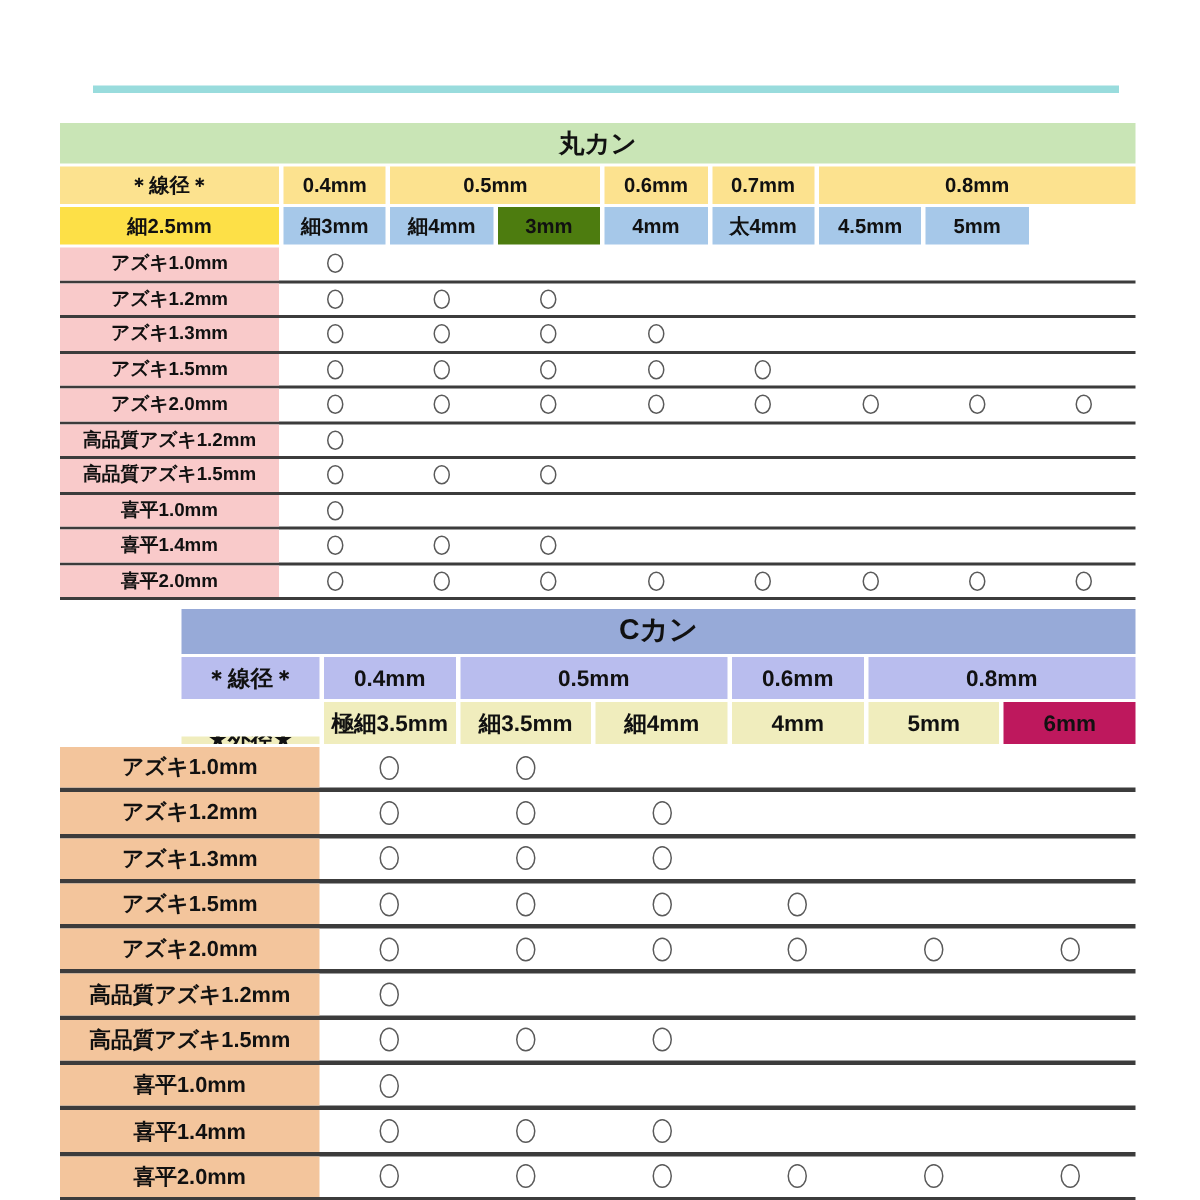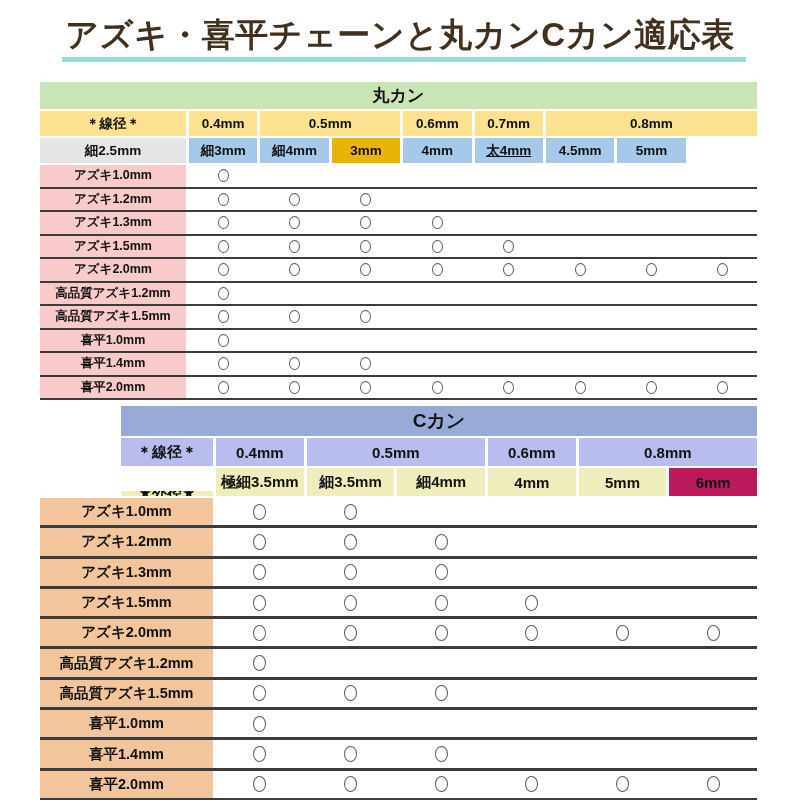--- a/index.html
+++ b/index.html
@@ -79,42 +79,39 @@
     border-radius: 50%;
     background: transparent;
   }
   .t1 .mark { width: 11px; height: 13px; border-width: 1.6px; }
   .t2 .mark { width: 13px; height: 16px; border-width: 1.8px; }
 </style>
 </head>
 <body>
 
 <div class="page">
-  <div class="title-wrap">
-    <div class="page-title" style="color: rgb(66, 48, 31);">アズキ・喜平チェーンと丸カンCカン適応表</div>
-  </div>
   <div class="title-underline" style="background: rgb(153, 220, 221);"></div>
 
   <div class="ctable t1" id="table-1">
       <div class="trow ttl" style="background: rgb(201, 229, 182);">丸カン</div>
       <div class="trow ghead">
         <div class="cell" style="background: rgb(252, 226, 143);">＊線径＊</div>
         <div class="cell" style="background: rgb(252, 226, 143); grid-column: span 1;">0.4mm</div>
         <div class="cell" style="background: rgb(252, 226, 143); grid-column: span 2;">0.5mm</div>
         <div class="cell" style="background: rgb(252, 226, 143); grid-column: span 1;">0.6mm</div>
         <div class="cell" style="background: rgb(252, 226, 143); grid-column: span 1;">0.7mm</div>
         <div class="cell" style="background: rgb(252, 226, 143); grid-column: span 3;">0.8mm</div>
       </div>
       <div class="trow ghead">
-        <div class="cell" style="background: #e5e5e5;">細2.5mm</div>
+        <div class="cell" style="background: #fde047;">細2.5mm</div>
         <div class="cell" style="background: rgb(166, 200, 233);">細3mm</div>
         <div class="cell" style="background: rgb(166, 200, 233);">細4mm</div>
-        <div class="cell" style="background: #eab308;">3mm</div>
+        <div class="cell" style="background: #4d7c0f;">3mm</div>
         <div class="cell" style="background: rgb(166, 200, 233);">4mm</div>
-        <div class="cell" style="background: rgb(166, 200, 233); text-decoration: underline;">太4mm</div>
+        <div class="cell" style="background: rgb(166, 200, 233);">太4mm</div>
         <div class="cell" style="background: rgb(166, 200, 233);">4.5mm</div>
         <div class="cell" style="background: rgb(166, 200, 233);">5mm</div>
       </div>
       <div class="trow gdata drow" style="border-bottom-color: rgb(60, 60, 60);">
         <div class="cell rlbl" style="background: rgb(249, 202, 202);">アズキ1.0mm</div>
         <div class="cell">
           <span class="mark" style="border-color: rgb(90, 90, 90);"></span>
         </div>
         <div class="cell"></div>
         <div class="cell"></div>

